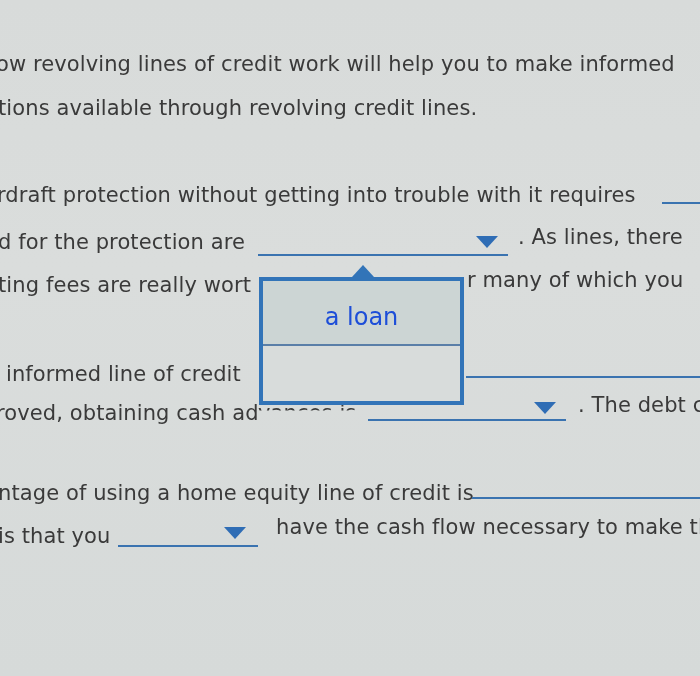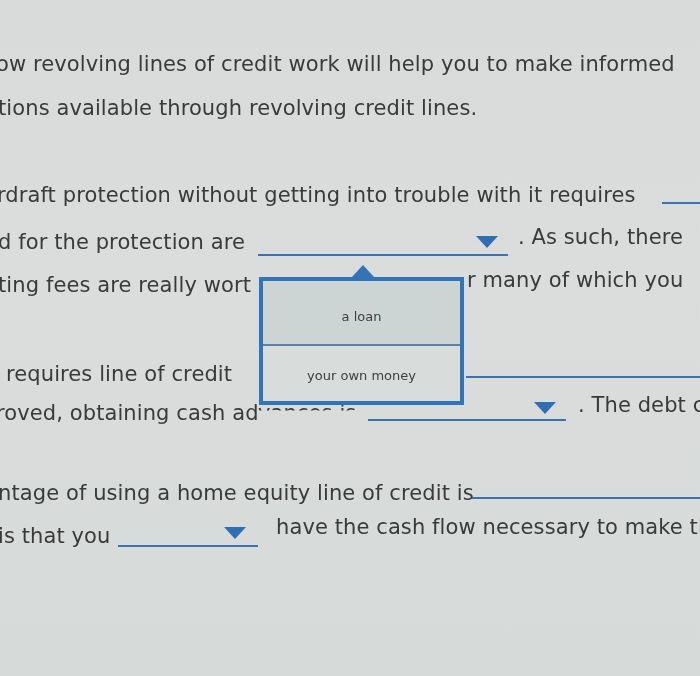--- a/index.html
+++ b/index.html
@@ -45,22 +45,22 @@
       left: 352px; top: 265px;
       width: 0; height: 0;
       border-left: 11px solid transparent;
       border-right: 11px solid transparent;
       border-bottom: 12px solid #3274b8;
     }
     .opt {
       position: absolute;
       left: 0; width: 197px;
       text-align: center;
-      font-size: 13px;
-      color: #404040;
+      font-size: 24px;
+      color: #1d4ed8;
     }
     .opt1 {
       top: 0; height: 63px; line-height: 72px;
       background: #ccd5d4;
       border-bottom: 2px solid #5a7fa8;
     }
     .opt2 {
       top: 65px; height: 55px; line-height: 60px;
     }
   </style>
@@ -71,26 +71,26 @@
 <div class="line" style="left:-2px; top:96px;">tions available through revolving credit lines.</div>
 
 <div class="line" style="left:-3px; top:183px;">rdraft protection without getting into trouble with it requires</div>
 <div class="blank" style="left:662px; top:202px; width:40px;"></div>
 
 <div class="line" style="left:-2px; top:230px;">d for the protection are</div>
 <div style="position:absolute; left:258px; top:228px; width:250px; height:30px;">
   <div class="dd-arrow" style="left:218px; top:8px;"></div>
   <div class="blank" style="left:0; top:26px; width:250px;"></div>
 </div>
-<div class="line" style="left:518px; top:225px;">. As such, there</div>
+<div class="line" style="left:518px; top:225px;">. As lines, there</div>
 
 <div class="line" style="left:-2px; top:273px;">ting fees are really wort</div>
 <div class="line" style="left:467px; top:268px;text-align:right;">r many of which you</div>
 
-<div class="line" style="left:6px; top:362px;">requires line of credit</div>
+<div class="line" style="left:6px; top:362px;">informed line of credit</div>
 <div class="blank" style="left:466px; top:376px; width:236px;"></div>
 
 <div class="line" style="left:-4px; top:401px;">roved, obtaining cash ad</div>
 <div class="line" style="left:258px; top:401px; clip-path: inset(0 0 60% 0);">vances is</div>
 <div style="position:absolute; left:368px; top:397px; width:198px; height:26px;">
   <div class="dd-arrow" style="left:166px; top:5px;"></div>
   <div class="blank" style="left:0; top:22px; width:198px;"></div>
 </div>
 <div class="line" style="left:578px; top:393px;">. The debt c</div>
 
@@ -100,14 +100,13 @@
 <div class="line" style="left:-2px; top:524px;">is that you</div>
 <div style="position:absolute; left:118px; top:522px; width:140px; height:26px;">
   <div class="dd-arrow" style="left:106px; top:5px;"></div>
   <div class="blank" style="left:0; top:23px; width:140px;"></div>
 </div>
 <div class="line" style="left:276px; top:515px;">have the cash flow necessary to make th</div>
 
 <div class="popup-caret"></div>
 <div class="popup">
   <div class="opt opt1">a loan</div>
-  <div class="opt opt2">your own money</div>
 </div>
 
 </body></html>

